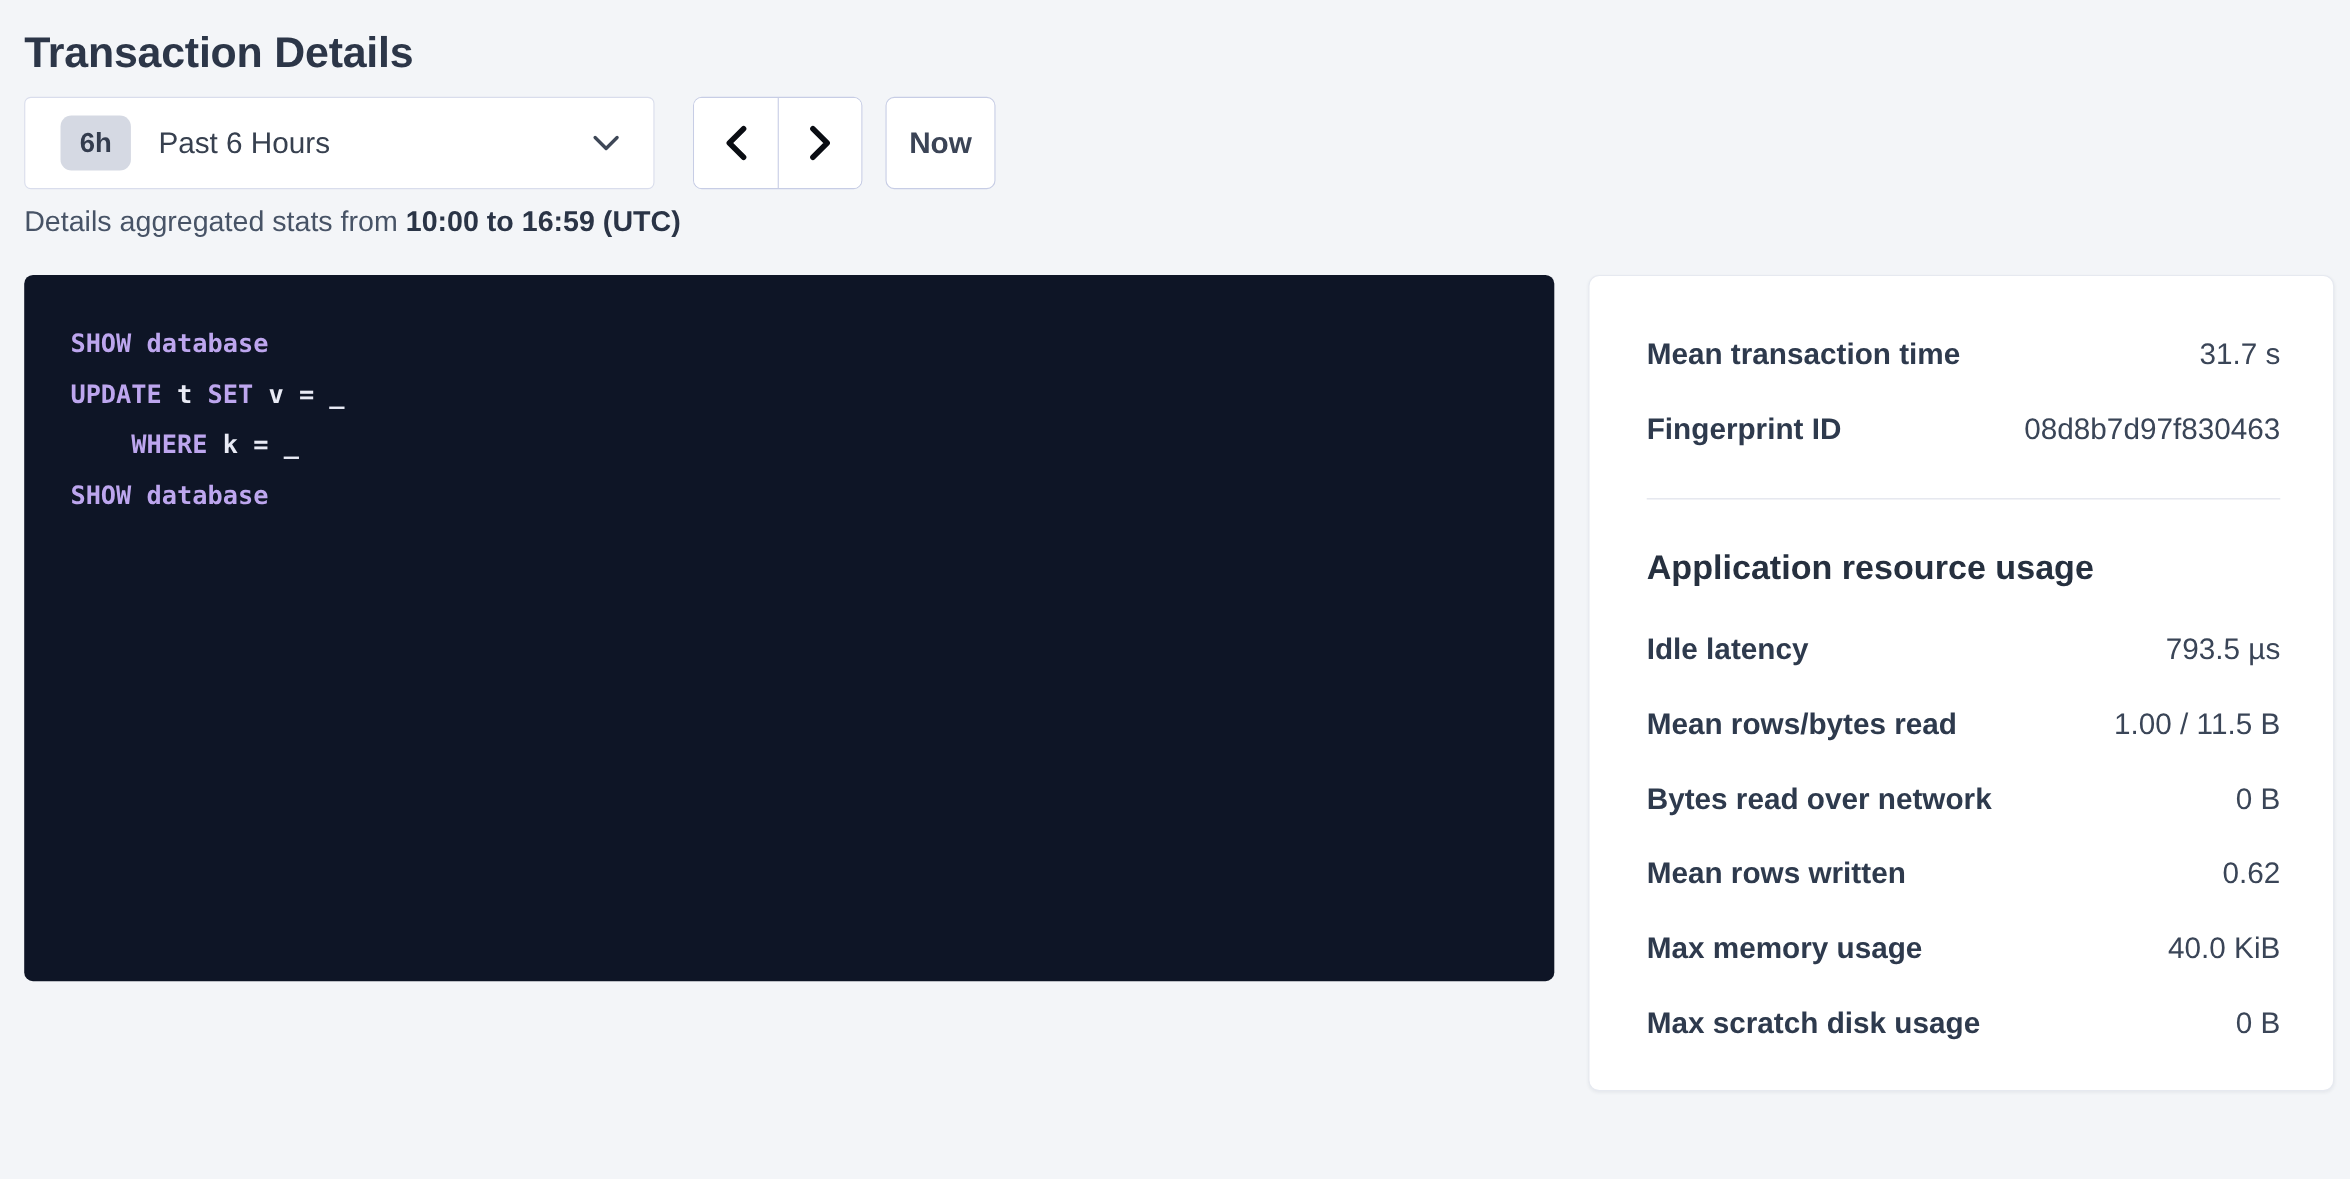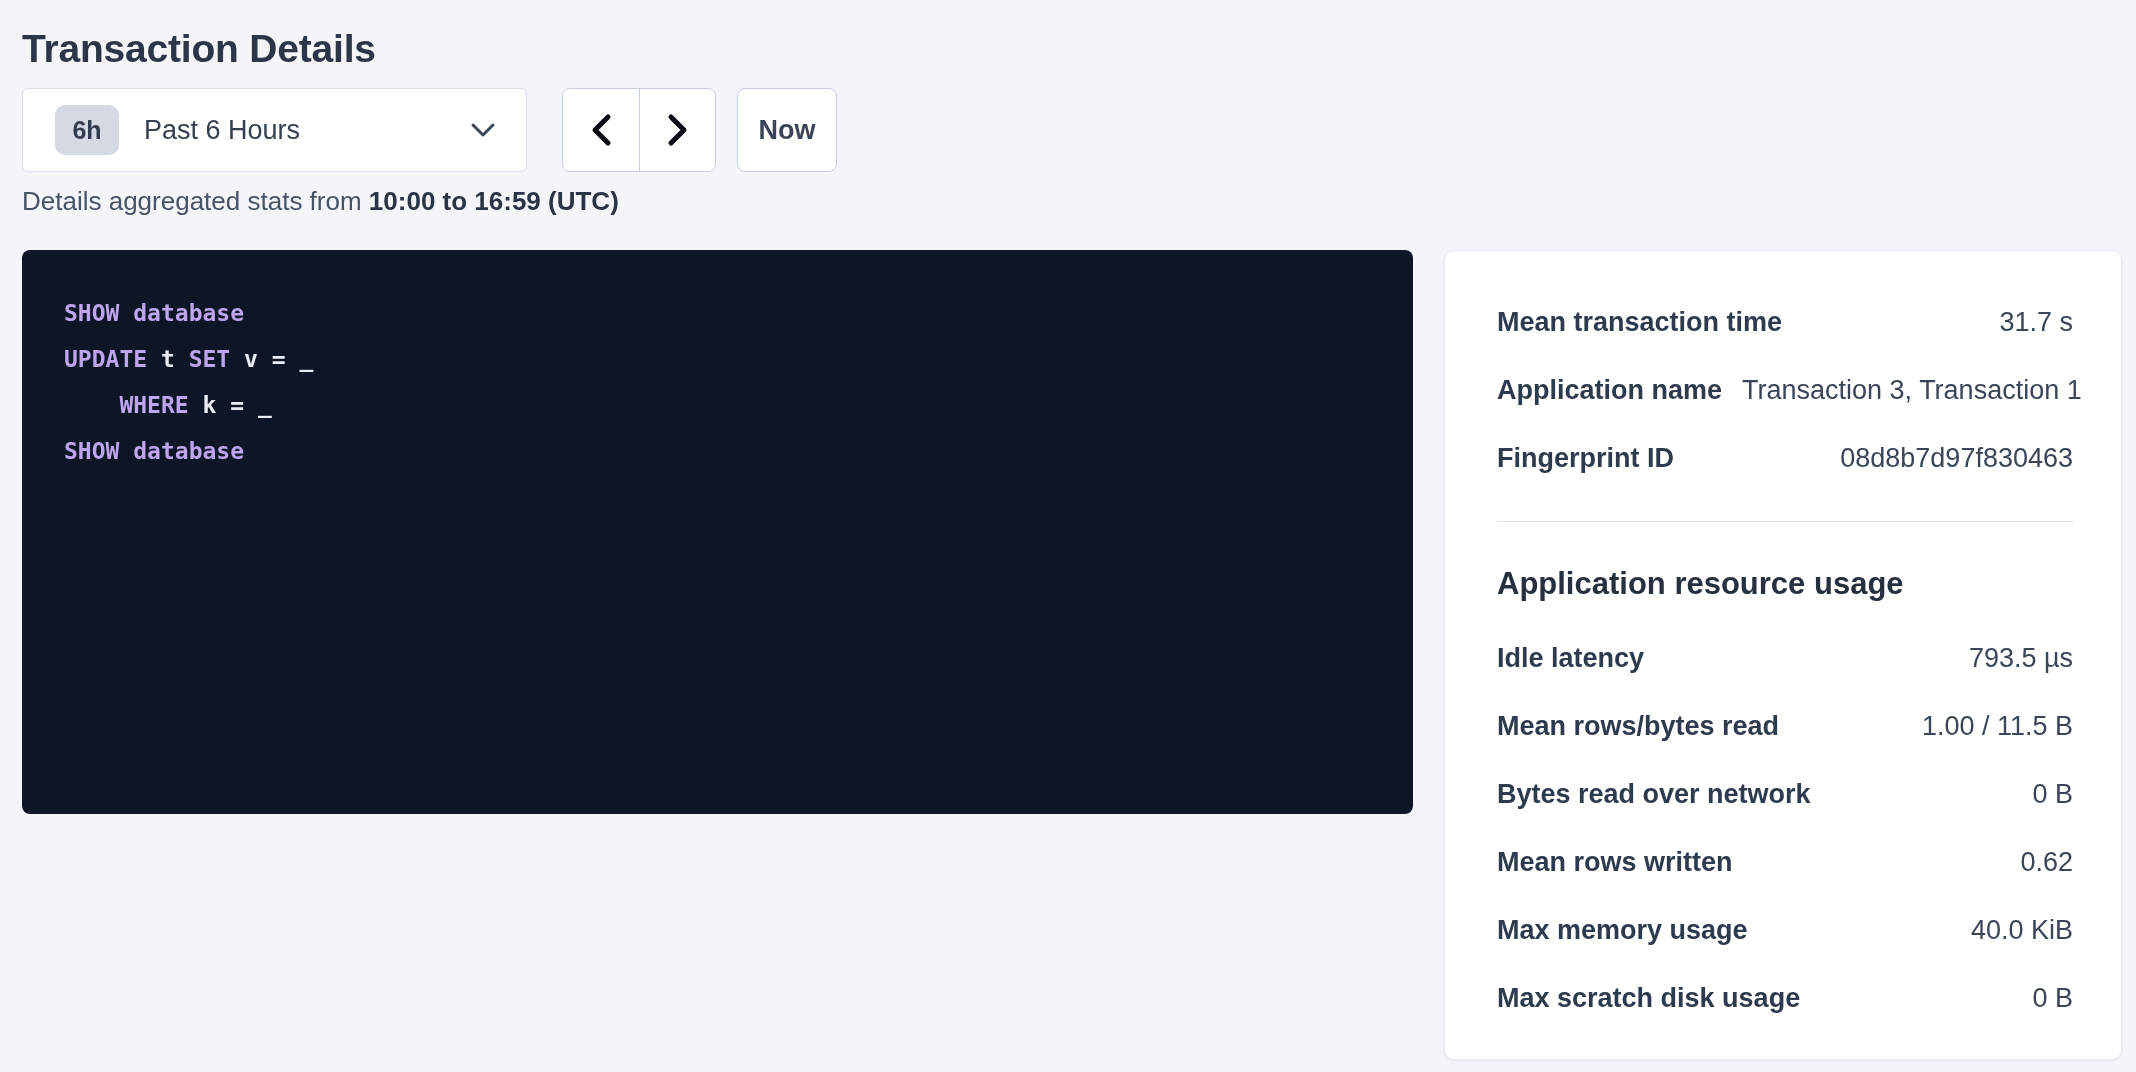--- a/index.html
+++ b/index.html
@@ -25,21 +25,21 @@
     color:var(--text-color);
     overflow:hidden;
   }
   .page{padding:26px 14px 0 22px;width:2136px;}
   .page-title{
     font-size:39px;font-weight:700;color:var(--title-color);
     line-height:46px;margin-bottom:16px;letter-spacing:-0.2px;
   }
   .controls-row{display:flex;align-items:center;margin-bottom:14px;}
   .range-select{
-    width:505px;height:84px;background:#ffffff;
+    width:573px;height:84px;background:#ffffff;
     border:1px solid var(--border-light);border-radius:6px;
     display:flex;align-items:center;padding:0 30px 0 32px;cursor:pointer;
   }
   .range-badge{
     background:var(--badge-bg);border-radius:10px;
     min-width:64px;height:50px;display:flex;align-items:center;justify-content:center;
     font-size:25px;font-weight:700;color:#333c4e;margin-right:25px;
   }
   .range-label{font-size:27px;color:#37404f;flex:1;}
   .chevron-down{width:26px;height:16px;display:block;}
@@ -55,21 +55,21 @@
   .now-btn{
     margin-left:21px;width:100px;height:84px;background:#ffffff;
     border:1px solid var(--border-btn);border-radius:8px;cursor:pointer;
     font-size:27px;font-weight:700;color:#3b4456;
     font-family:"Liberation Sans","DejaVu Sans",sans-serif;
   }
   .subtitle{font-size:26px;line-height:30px;color:#475366;margin-bottom:34px;}
   .subtitle b{color:#2a3446;font-weight:700;}
   .main-row{display:flex;align-items:flex-start;}
   .sql-box{
-    width:1391px;height:564px;background:var(--code-bg);
+    width:1391px;height:642px;background:var(--code-bg);
     border-radius:8px;padding:40px 42px;flex:none;
   }
   .sql-code{
     font-family:"DejaVu Sans Mono","Liberation Mono",monospace;
     font-size:23px;line-height:46px;white-space:pre;
   }
   .sql-code .kw{color:var(--kw-color);font-weight:700;}
   .sql-code .plain{color:var(--code-plain);font-weight:700;}
   .stats-panel{
     width:678px;margin-left:31px;background:#ffffff;
@@ -133,24 +133,20 @@
       <div class="sql-code"><div class="code-line"><span class="kw">SHOW</span><span class="plain"> </span><span class="kw">database</span></div><div class="code-line"><span class="kw">UPDATE</span><span class="plain"> t </span><span class="kw">SET</span><span class="plain"> v = _</span></div><div class="code-line"><span class="plain">    </span><span class="kw">WHERE</span><span class="plain"> k = _</span></div><div class="code-line"><span class="kw">SHOW</span><span class="plain"> </span><span class="kw">database</span></div></div>
     </div>
 
     <div class="stats-panel">
       <div>
           <div class="stat-row">
             <span class="stat-label">Mean transaction time</span>
             <span class="stat-value">31.7 s</span>
           </div>
           <div class="stat-row">
-            <span class="stat-label">Application name</span>
-            <span class="stat-value">Transaction 3, Transaction 1</span>
-          </div>
-          <div class="stat-row">
             <span class="stat-label">Fingerprint ID</span>
             <span class="stat-value">08d8b7d97f830463</span>
           </div>
         </div>
       <hr class="panel-divider">
       <div class="section-heading">Application resource usage</div>
       <div>
           <div class="stat-row">
             <span class="stat-label">Idle latency</span>
             <span class="stat-value">793.5 µs</span>

